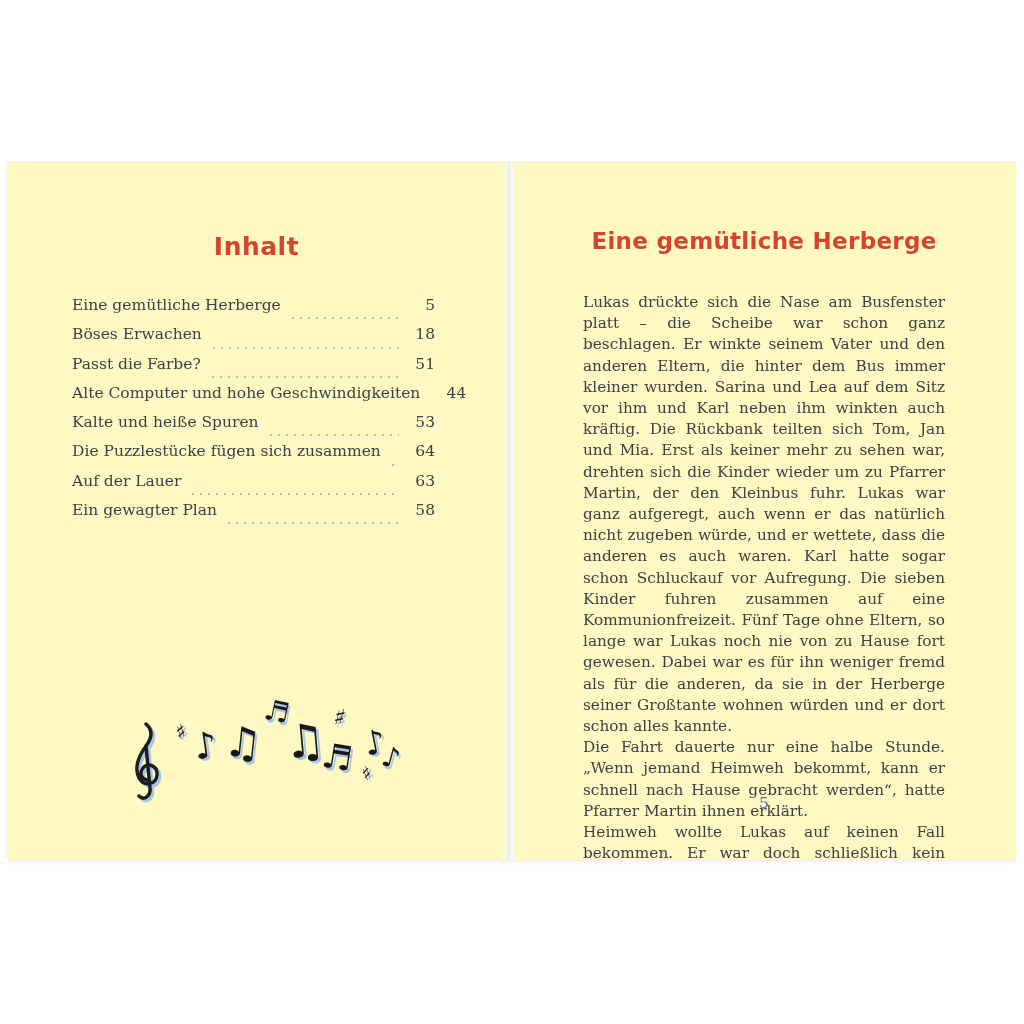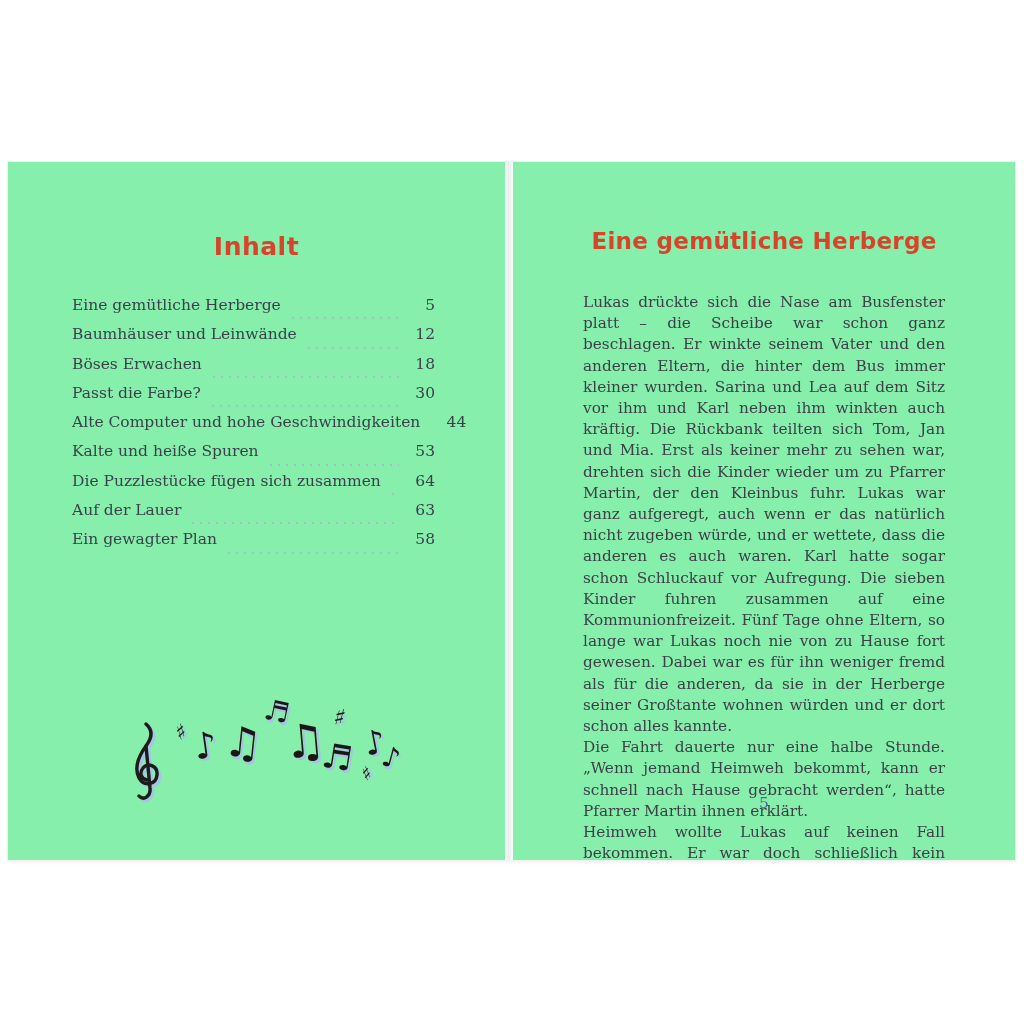--- a/index.html
+++ b/index.html
@@ -4,21 +4,21 @@
 <style>
   html,body{margin:0;padding:0;background:#ffffff;}
   body{width:1024px;height:1024px;position:relative;font-family:"DejaVu Serif","Liberation Serif",serif;}
 
   .spread{
     position:absolute;left:8px;top:162px;width:1007px;height:698px;
     display:flex;
     box-shadow:0 0 0 1px #f0f1f1, 0 2px 4px rgba(0,0,0,0.07);
     background:#ffffff;
   }
-  .page{background:#86efac;position:relative;overflow:hidden;}
+  .page{background:#fef9c3;position:relative;overflow:hidden;}
   .page-left{width:497px;}
   .page-right{width:502px;}
   .gutter{
     width:8px;
     background:linear-gradient(to right,#fafbfb,#e9eced 45%,#eef0f0 55%,#fbfcfc);
   }
 
   
   .toc-title{
     position:absolute;left:0;top:70px;width:100%;
@@ -90,33 +90,28 @@
   <div class="page page-left">
     <div class="toc-title">Inhalt</div>
 
     <div class="toc-list">
       <div class="toc-row">
           <span class="toc-label">Eine gemütliche Herberge</span>
           <span class="toc-leader"></span>
           <span class="toc-page">5</span>
         </div>
         <div class="toc-row">
-          <span class="toc-label">Baumhäuser und Leinwände</span>
-          <span class="toc-leader"></span>
-          <span class="toc-page">12</span>
-        </div>
-        <div class="toc-row">
           <span class="toc-label">Böses Erwachen</span>
           <span class="toc-leader"></span>
           <span class="toc-page">18</span>
         </div>
         <div class="toc-row">
           <span class="toc-label">Passt die Farbe?</span>
           <span class="toc-leader"></span>
-          <span class="toc-page">30</span>
+          <span class="toc-page">51</span>
         </div>
         <div class="toc-row">
           <span class="toc-label">Alte Computer und hohe Geschwindigkeiten</span>
           <span class="toc-leader"></span>
           <span class="toc-page">44</span>
         </div>
         <div class="toc-row">
           <span class="toc-label">Kalte und heiße Spuren</span>
           <span class="toc-leader"></span>
           <span class="toc-page">53</span>

